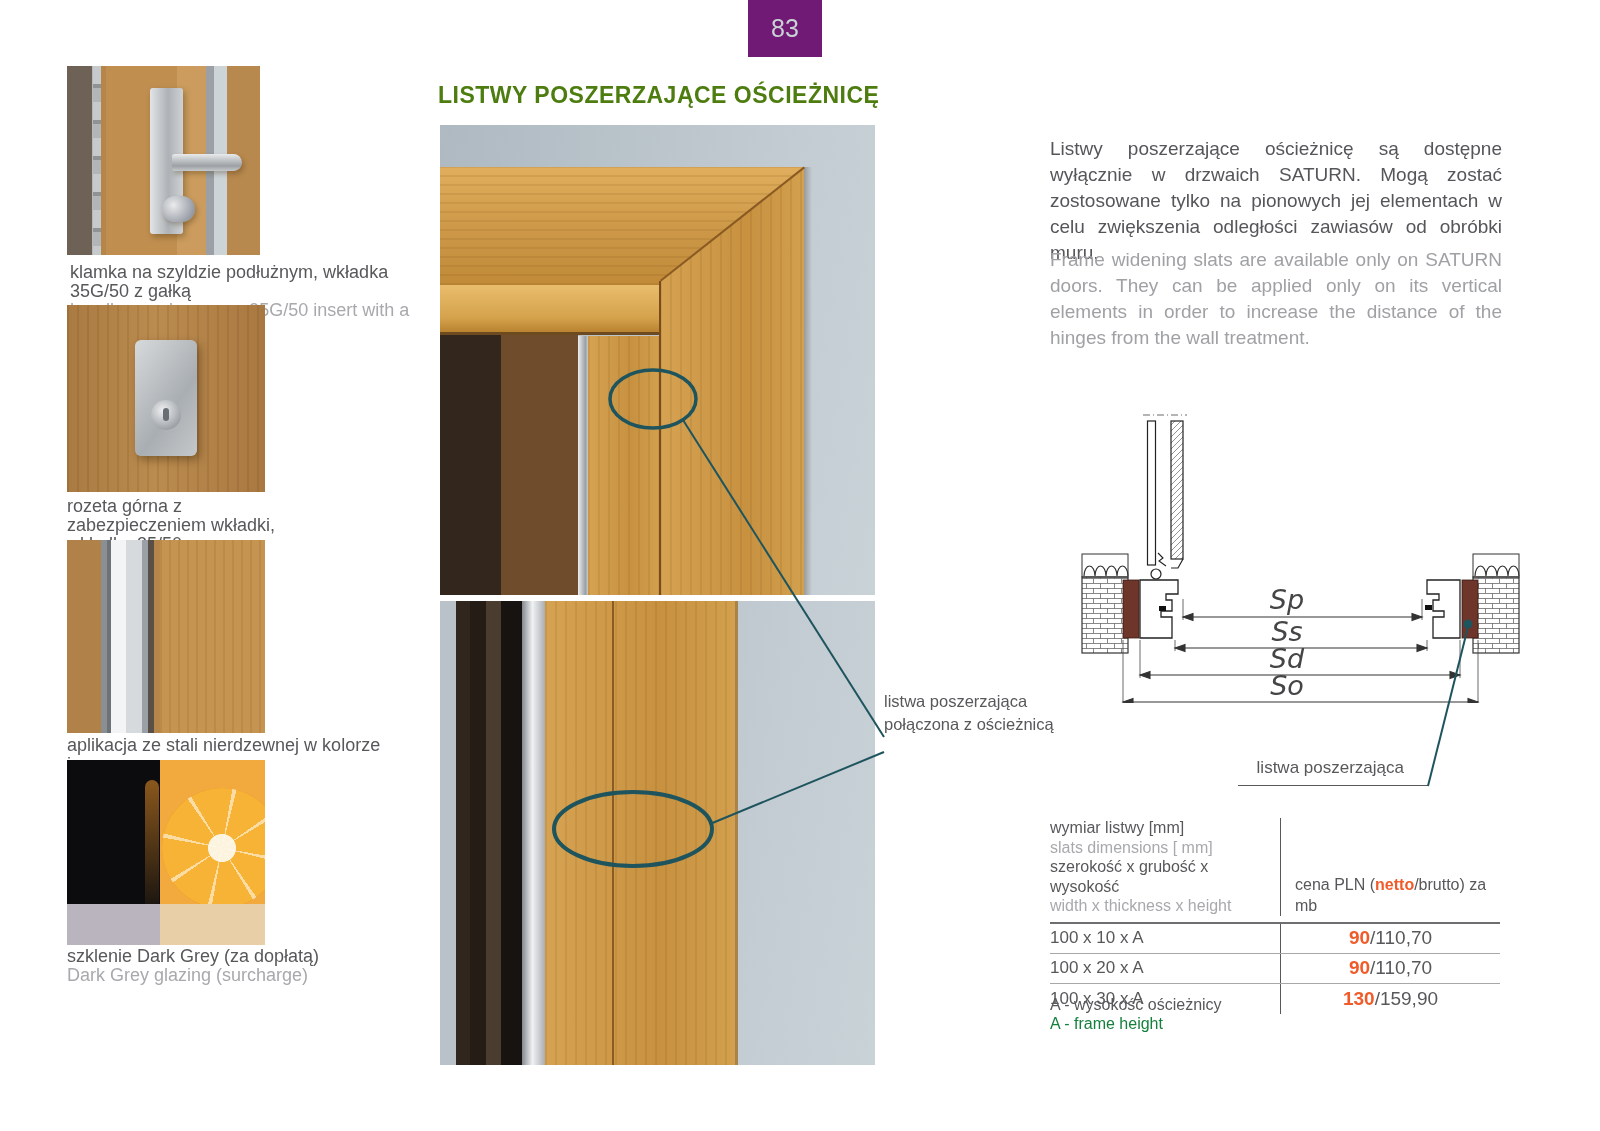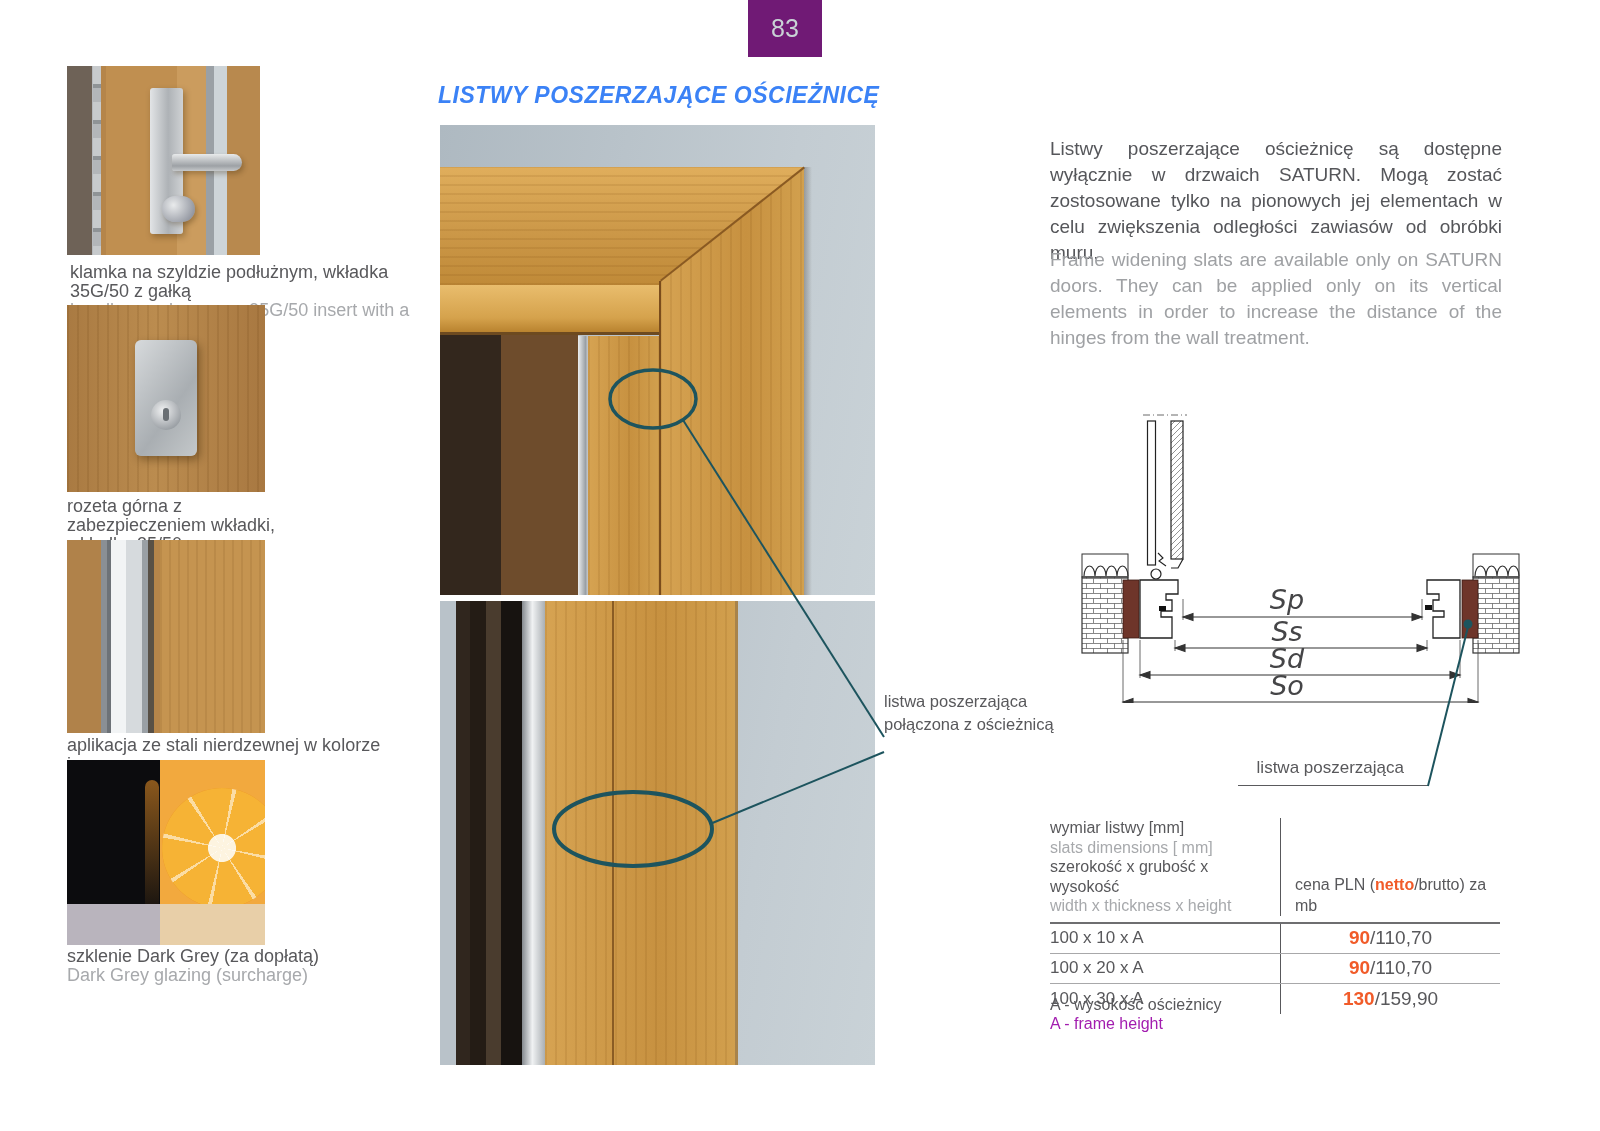--- a/index.html
+++ b/index.html
@@ -72,21 +72,21 @@
   .g-surface { left:0; bottom:0; width:100%; height:22%;
     background: linear-gradient(90deg,#b9b4bd 0 47%, #e8cfa8 47% 100%); }
   .g-slice { left:95px; top:28px; width:120px; height:120px; border-radius:50%;
     background:
       repeating-conic-gradient(from 10deg, rgba(255,255,255,.55) 0 4deg, rgba(255,255,255,0) 4deg 45deg),
       radial-gradient(circle, #fdf4e0 0 16%, #f6b335 17% 70%, #ef9c22 71% 100%); }
   .g-reflect { left:78px; top:20px; width:14px; height:130px; border-radius:8px;
     background: linear-gradient(180deg, rgba(242,150,40,.55), rgba(242,150,40,.05)); }
 
   
-  .main-title { left:438px; top:82px; font-size:23px; letter-spacing:.5px; color:#3b82f6;font-style:italic; }
+  .main-title { left:438px; top:82px; font-size:23px; letter-spacing:.5px; color:#4d7c0f; }
 
   .photo-big { overflow:hidden; background: linear-gradient(100deg,#aeb9c1,#c3ccd2 70%,#c9d2d7); }
   .ph-top { left:440px; top:125px; width:435px; height:470px; }
   .ph-bot { left:440px; top:601px; width:435px; height:464px; }
 
   .oak-h { background:
       repeating-linear-gradient(0deg, rgba(120,70,10,.12) 0 2px, transparent 2px 9px),
       linear-gradient(180deg,#e0ae5c,#cc9848 55%,#c08a38); }
   .oak-v { background:
       repeating-linear-gradient(90deg, rgba(120,70,10,.12) 0 2px, transparent 2px 10px),
@@ -145,21 +145,21 @@
   .pt-head-right div { font-size:16px; line-height:21px; }
   .netto { color:#f15b29; font-weight:bold; }
   .pt-row { display:grid; grid-template-columns:230px 1fr; height:30px;
     border-bottom:1px solid #a8a8aa; }
   .pt-row:last-child { border-bottom:none; }
   .pt-cell-dim { font-size:17px; color:#58585b; display:flex; align-items:center; }
   .pt-cell-price { border-left:1px solid #58585b; display:flex; align-items:center;
     justify-content:center; font-size:19px; color:#58585b; }
   .pt-cell-price .netto { font-size:19px; }
   .table-note { left:1050px; top:995px; font-size:16px; line-height:19px; }
-  .table-note .en { color:#a21caf; }
+  .table-note .en { color:#15803d; }
 
   
   .overlay { left:0; top:0; width:1600px; height:1131px; pointer-events:none; z-index:50; }
 </style>
 </head>
 <body>
 
 <div class="abs page-badge">
   <span>83</span>
 </div>

